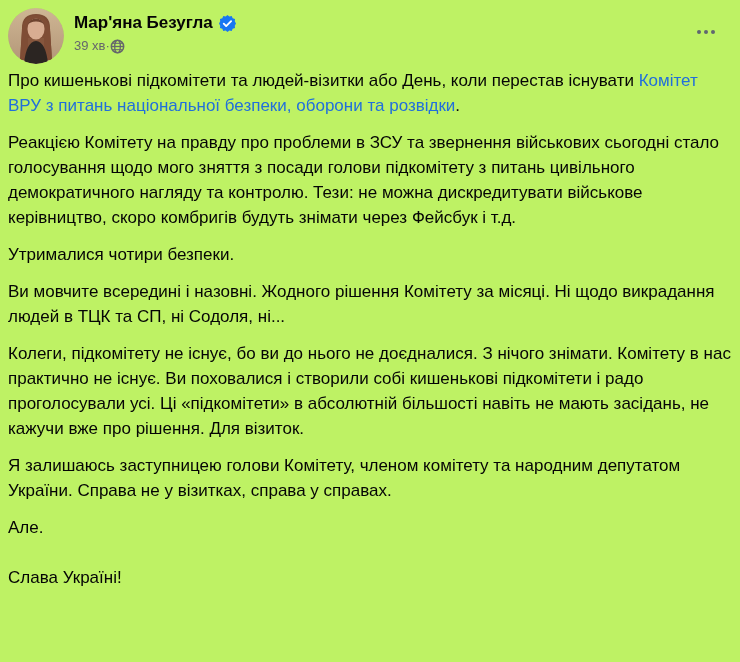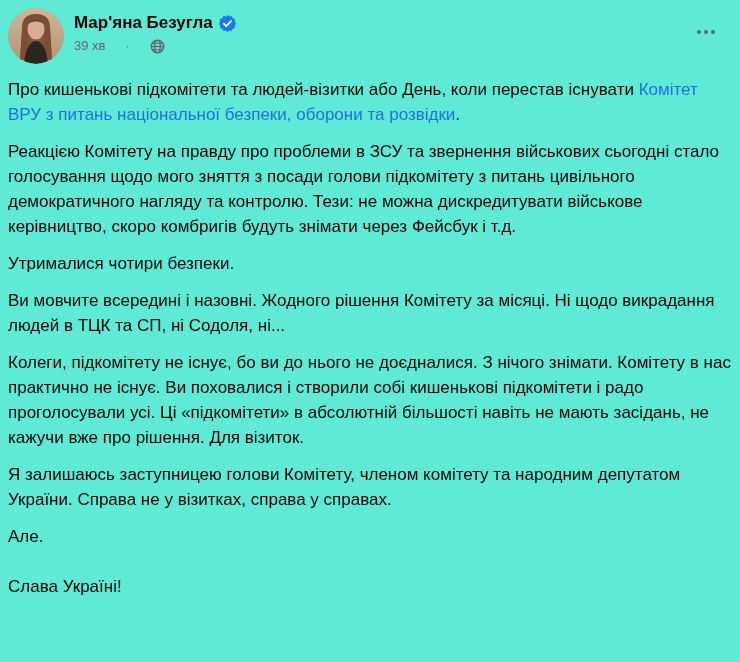--- a/index.html
+++ b/index.html
@@ -11,21 +11,21 @@
     width: 740px;
     height: 662px;
     overflow: hidden;
     font-family: "Liberation Sans", "DejaVu Sans", sans-serif;
     color: #050505;
     position: relative;
   }
   .post {
     width: 740px;
     height: 662px;
-    background: #5eead4;
+    background: #bef264;
     box-sizing: border-box;
     padding: 8px 9px 0 8px;
   }
   
   .post-header {
     display: flex;
     align-items: flex-start;
   }
   .avatar {
     width: 56px;
@@ -57,21 +57,21 @@
   }
   .verified-badge {
     width: 17px;
     height: 17px;
     flex: 0 0 17px;
     margin-top: 1px;
   }
   .meta-row {
     display: flex;
     align-items: center;
-    gap: 20px;
+    gap: 0;
     margin-top: 3px;
     font-size: 13px;
     color: #65676B;
     line-height: 17px;
   }
   .meta-row .timestamp { cursor: pointer; }
   .meta-row .globe { margin-top: 1px; }
   .more-btn {
     margin-left: auto;
     margin-top: 16px;
@@ -87,21 +87,21 @@
   }
   .more-btn .dot {
     width: 4px;
     height: 4px;
     border-radius: 50%;
     background: #606770;
     display: block;
   }
   
   .post-content {
-    margin-top: 13px;
+    margin-top: 4px;
     font-size: 17px;
     line-height: 25px;
     color: #050505;
     letter-spacing: 0;
   }
   .post-content p {
     margin: 0 0 12px 0;
     padding: 0;
   }
   .post-content p:last-child { margin-bottom: 0; }

